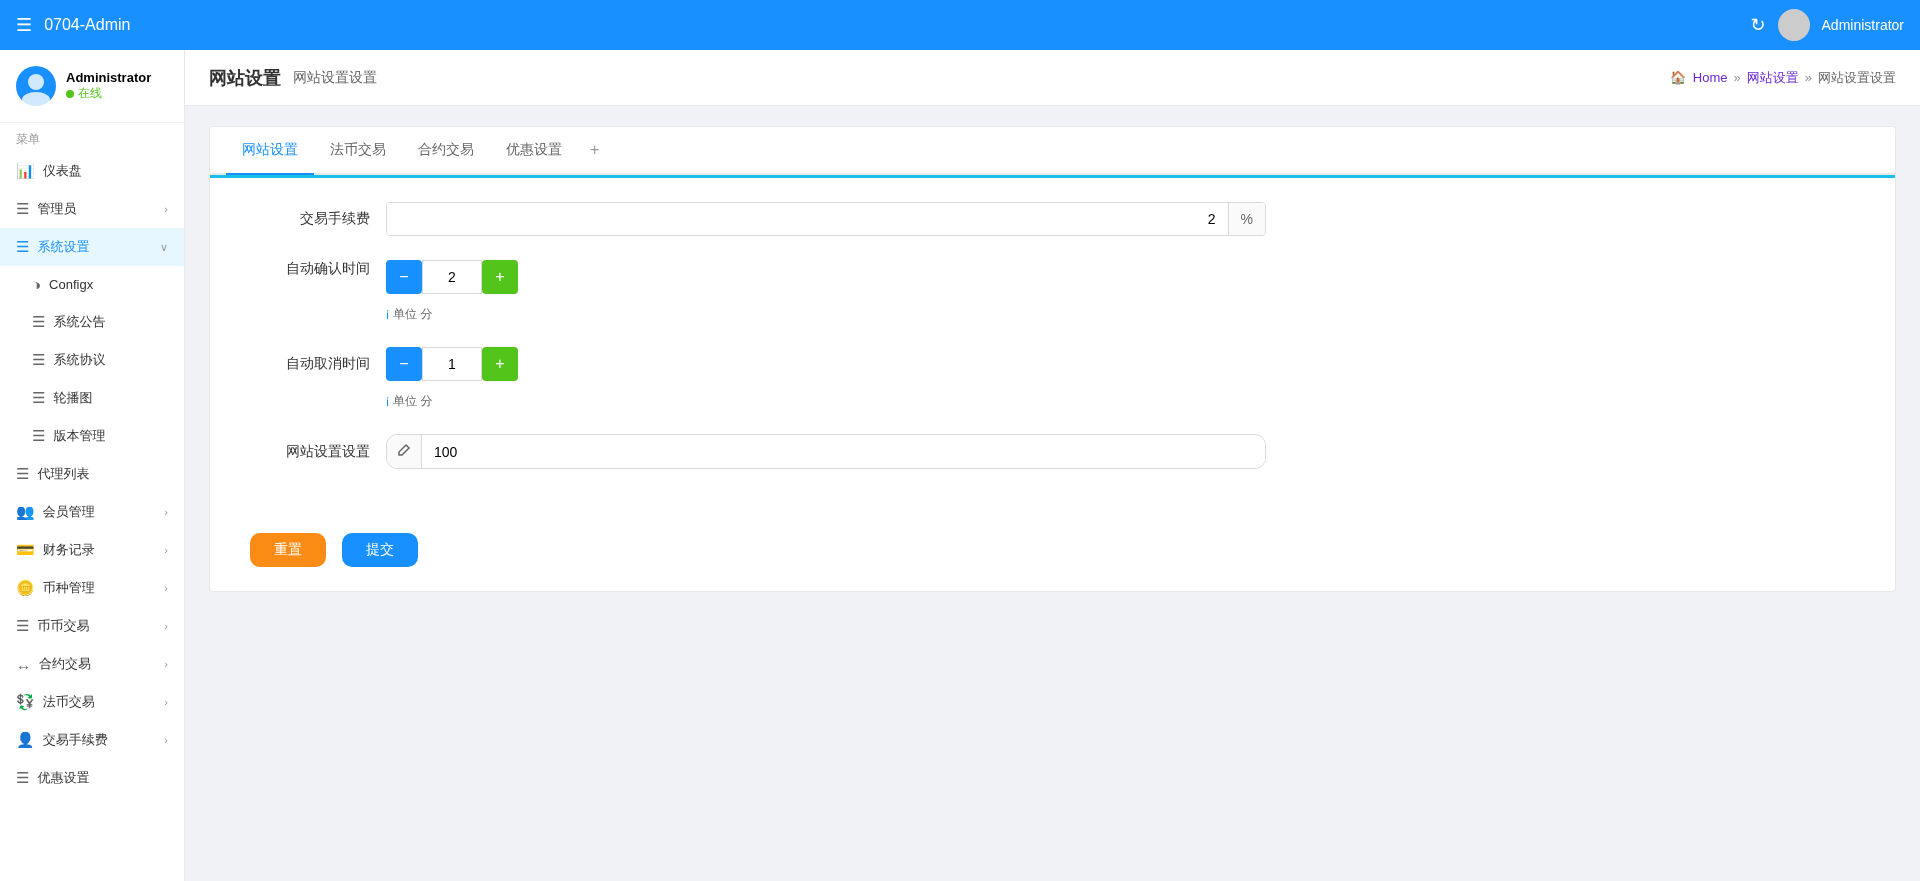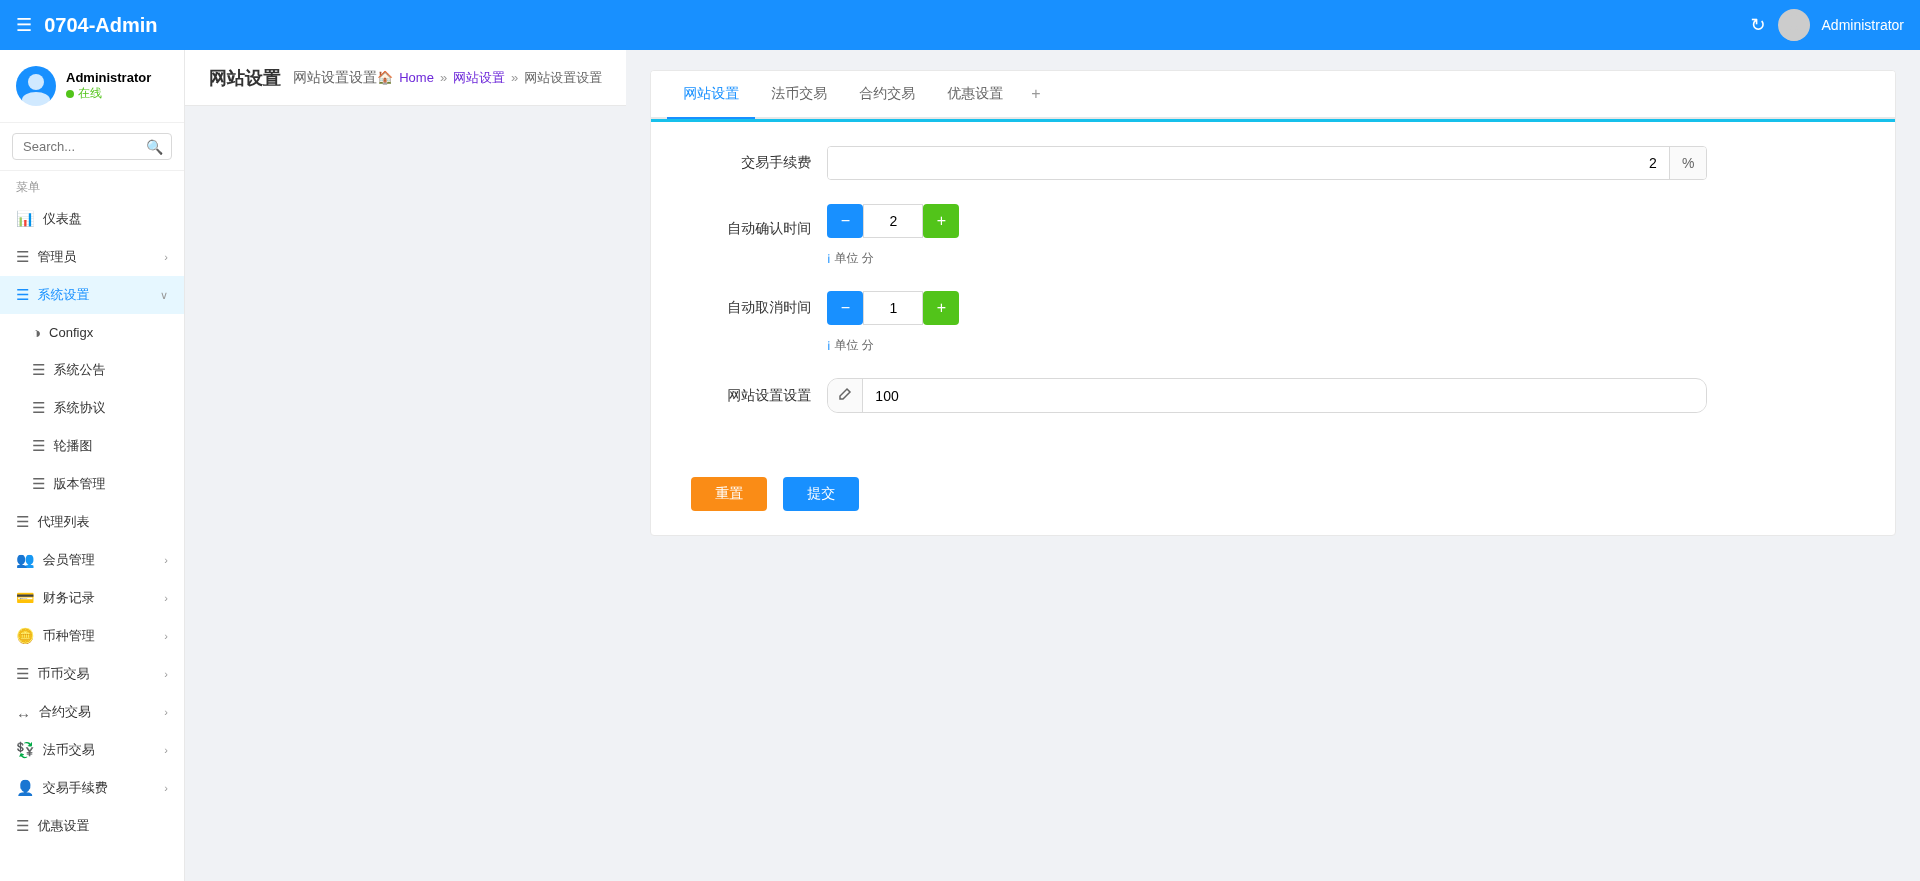--- a/index.html
+++ b/index.html
@@ -9,21 +9,21 @@
     .top-nav {
       height: 50px;
       background: #1890ff;
       display: flex;
       align-items: center;
       padding: 0 16px;
       color: #fff;
       justify-content: space-between;
     }
     .top-nav-left { display: flex; align-items: center; gap: 12px; }
-    .top-nav-title { font-size: 20px; font-weight: bold; }
+    .top-nav-title { font-size: 16px; font-weight: normal; }
     .top-nav-menu-icon { font-size: 18px; cursor: pointer; }
     .top-nav-right { display: flex; align-items: center; gap: 12px; }
     .top-nav-refresh { font-size: 18px; cursor: pointer; }
     .top-nav-avatar {
       width: 32px; height: 32px; border-radius: 50%;
       background: #ccc; display: flex; align-items: center; justify-content: center;
       overflow: hidden;
     }
     .top-nav-username { color: #fff; }
 
@@ -82,21 +82,21 @@
       padding: 10px 16px; cursor: pointer; color: #333; font-size: 13px;
       transition: background 0.2s;
     }
     .sidebar-item.active { background: #e6f7ff; color: #1890ff; }
     .sidebar-item-left { display: flex; align-items: center; gap: 8px; }
     .sidebar-item-icon { font-size: 15px; color: #666; }
     .sidebar-item.active .sidebar-item-icon { color: #1890ff; }
     .sidebar-chevron { font-size: 11px; color: #999; }
 
     
-    .main { flex: 1; display: flex; overflow: hidden; }
+    .main { flex: 1; display: flex; flex-direction: column; overflow: hidden; }
 
     
     .page-header {
       background: #fff;
       padding: 0 24px;
       height: 56px;
       display: flex;
       align-items: center;
       justify-content: space-between;
       border-bottom: 1px solid #e8e8e8;
@@ -205,21 +205,21 @@
     .input-prefix svg { width: 14px; height: 14px; }
     .input-with-prefix input {
       flex: 1; border: none; padding: 8px 12px; font-size: 14px; outline: none;
     }
 
     .form-actions {
       padding: 16px 40px 24px;
       display: flex; gap: 16px;
     }
     .btn {
-      padding: 8px 24px; border: none; border-radius: 4px;
+      padding: 8px 24px; border: none; border-radius: 10px;
       cursor: pointer; font-size: 14px; font-weight: 500;
     }
     .btn-warning { background: #fa8c16; color: #fff; }
     .btn-primary { background: #1890ff; color: #fff; }
 
     
     .divider-line {
       height: 3px; background: #17c0eb;
       margin: 0;
     }
@@ -256,26 +256,20 @@
       </div>
       <div class="sidebar-user-info">
         <span class="sidebar-username">Administrator</span>
         <div class="sidebar-status">
           <span class="status-dot"></span>
           <span>在线</span>
         </div>
       </div>
     </div>
 
-    <div class="sidebar-search">
-      <div class="sidebar-search-wrap">
-        <input type="text" placeholder="Search..." style="">
-        <span class="sidebar-search-icon">🔍</span>
-      </div>
-    </div>
 
     <div class="sidebar-section-label">菜单</div>
 
     <div class="sidebar-item">
       <div class="sidebar-item-left">
         <span class="sidebar-item-icon">📊</span>
         <span>仪表盘</span>
       </div>
     </div>
 
@@ -436,21 +430,21 @@
             <div class="form-label">交易手续费</div>
             <div class="form-control">
               <div class="input-with-suffix">
                 <input type="text" value="2" style="text-align: right;">
                 <span class="input-suffix">%</span>
               </div>
             </div>
           </div>
 
           <div class="form-row" style="flex-direction: column; align-items: flex-start; gap: 6px;">
-            <div style="display:flex; align-items:flex-end; gap:16px; width:100%;">
+            <div style="display:flex; align-items:flex-start; gap:16px; width:100%;">
               <div class="form-label">自动确认时间</div>
               <div class="stepper-wrap">
                 <button class="stepper-btn minus">−</button>
                 <input class="stepper-input" type="text" value="2" style="">
                 <button class="stepper-btn plus">+</button>
               </div>
             </div>
             <div class="hint-text" style="margin-left: 136px;">
               <span class="hint-icon">ℹ</span>
               <span>单位 分</span>

